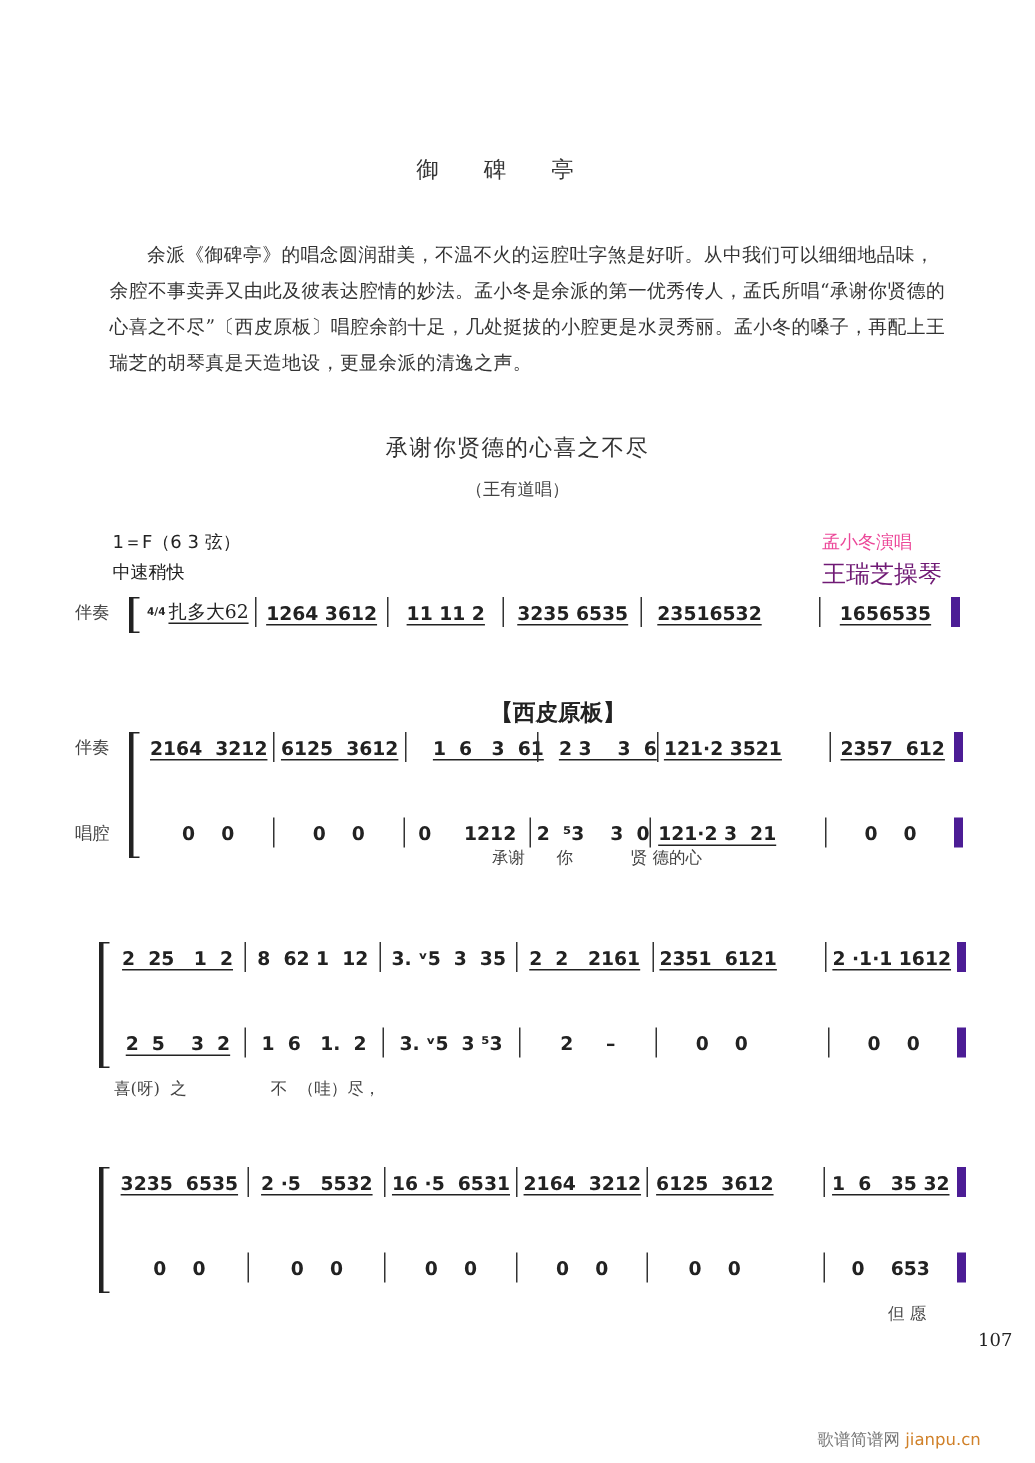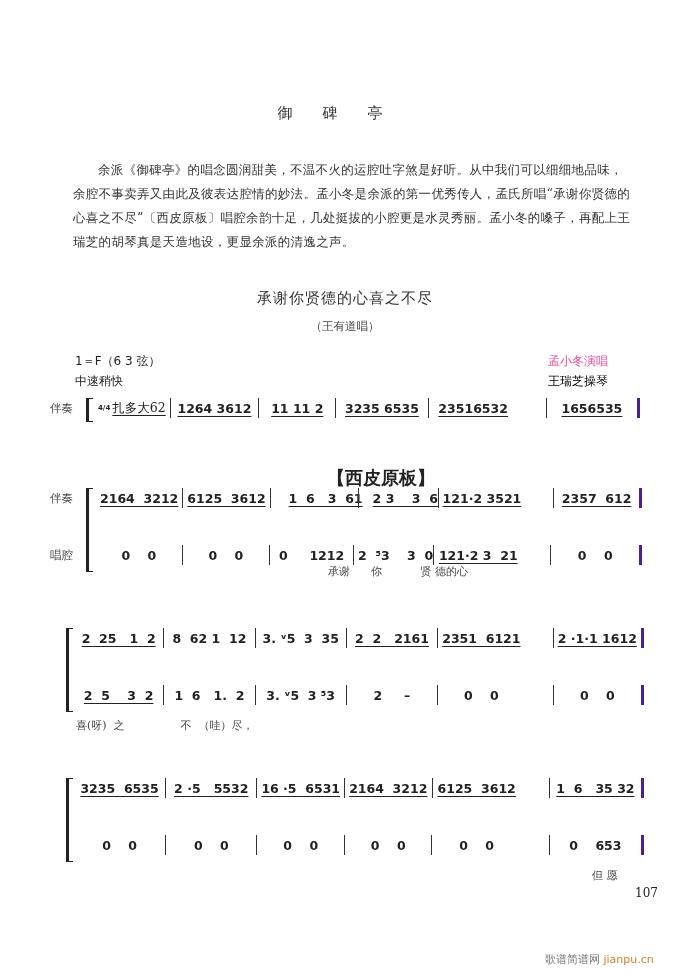--- a/index.html
+++ b/index.html
@@ -5,33 +5,33 @@
   html,body{margin:0;padding:0;background:#fff;}
   body{width:690px;height:975px;position:relative;overflow:hidden;font-family:"DejaVu Serif","Liberation Serif",serif;color:#222;}
   .abs{position:absolute;}
   .title{top:104px;left:0;width:690px;text-align:center;font-size:15px;letter-spacing:30px;color:#333;}
   .intro{top:158px;left:73px;width:560px;font-size:12.5px;line-height:24px;color:#333;text-indent:2em;letter-spacing:0.3px;}
   .song-title{top:289px;left:0;width:690px;text-align:center;font-size:15px;color:#333;letter-spacing:1px;}
   .subtitle{top:319px;left:0;width:690px;text-align:center;font-size:11.5px;color:#444;}
   .key{top:353px;left:75px;font-size:12px;font-family:"DejaVu Sans","Liberation Sans",sans-serif;color:#222;}
   .tempo{top:373px;left:75px;font-size:12px;font-family:"DejaVu Sans","Liberation Sans",sans-serif;color:#222;}
   .perf1{top:353px;left:548px;font-size:12px;color:#ec4899;}
-  .perf2{top:373px;left:548px;font-size:12px;color:#000000;}
+  .perf2{top:373px;left:548px;font-size:16px;color:#701a75;}
   .staff{position:absolute;left:0;width:690px;}
   .label{position:absolute;left:50px;font-size:11.5px;color:#444;font-family:"DejaVu Serif",serif;}
   .bracket{position:absolute;left:86px;border-left:3px solid #222;border-top:1px solid #222;border-bottom:1px solid #222;width:4px;}
   .row{position:absolute;height:20px;display:flex;align-items:center;font-family:"DejaVu Sans","Liberation Sans",sans-serif;font-weight:bold;font-size:12.5px;color:#222;}
   .meas{position:relative;display:flex;align-items:center;justify-content:space-around;height:20px;padding:0 4px;box-sizing:border-box;}
   .meas + .meas{border-left:1px solid #333;}
-  .meas.end{border-right:3px solid #4c1d95;margin-left:28px;}
+  .meas.end{border-right:6px solid #4c1d95;margin-left:28px;}
   .cell{white-space:pre;text-decoration:underline;text-underline-offset:3px;}
   .plain{text-decoration:none;}
   .lyrics{position:absolute;font-size:11px;color:#444;white-space:pre;font-family:"DejaVu Serif",serif;}
-  .banner{position:absolute;font-size:18px;font-weight:bold;font-family:"DejaVu Sans",sans-serif;color:#222;}
-  .page-num{top:886px;left:635px;font-size:12px;color:#222;}
+  .banner{position:absolute;font-size:15px;font-weight:bold;font-family:"DejaVu Sans",sans-serif;color:#222;}
+  .page-num{top:886px;left:652px;font-size:12px;color:#222;}
   .watermark{top:952px;left:545px;font-size:11px;color:#777;font-family:"DejaVu Sans",sans-serif;}
   .watermark .url{color:#d0812a;}
 </style>
 </head>
 <body>
 
 <div class="abs title">御碑亭</div>
 <div class="abs intro">余派《御碑亭》的唱念圆润甜美，不温不火的运腔吐字煞是好听。从中我们可以细细地品味，余腔不事卖弄又由此及彼表达腔情的妙法。孟小冬是余派的第一优秀传人，孟氏所唱“承谢你贤德的心喜之不尽”〔西皮原板〕唱腔余韵十足，几处挺拔的小腔更是水灵秀丽。孟小冬的嗓子，再配上王瑞芝的胡琴真是天造地设，更显余派的清逸之声。</div>
 
 <div class="abs song-title">承谢你贤德的心喜之不尽</div>

